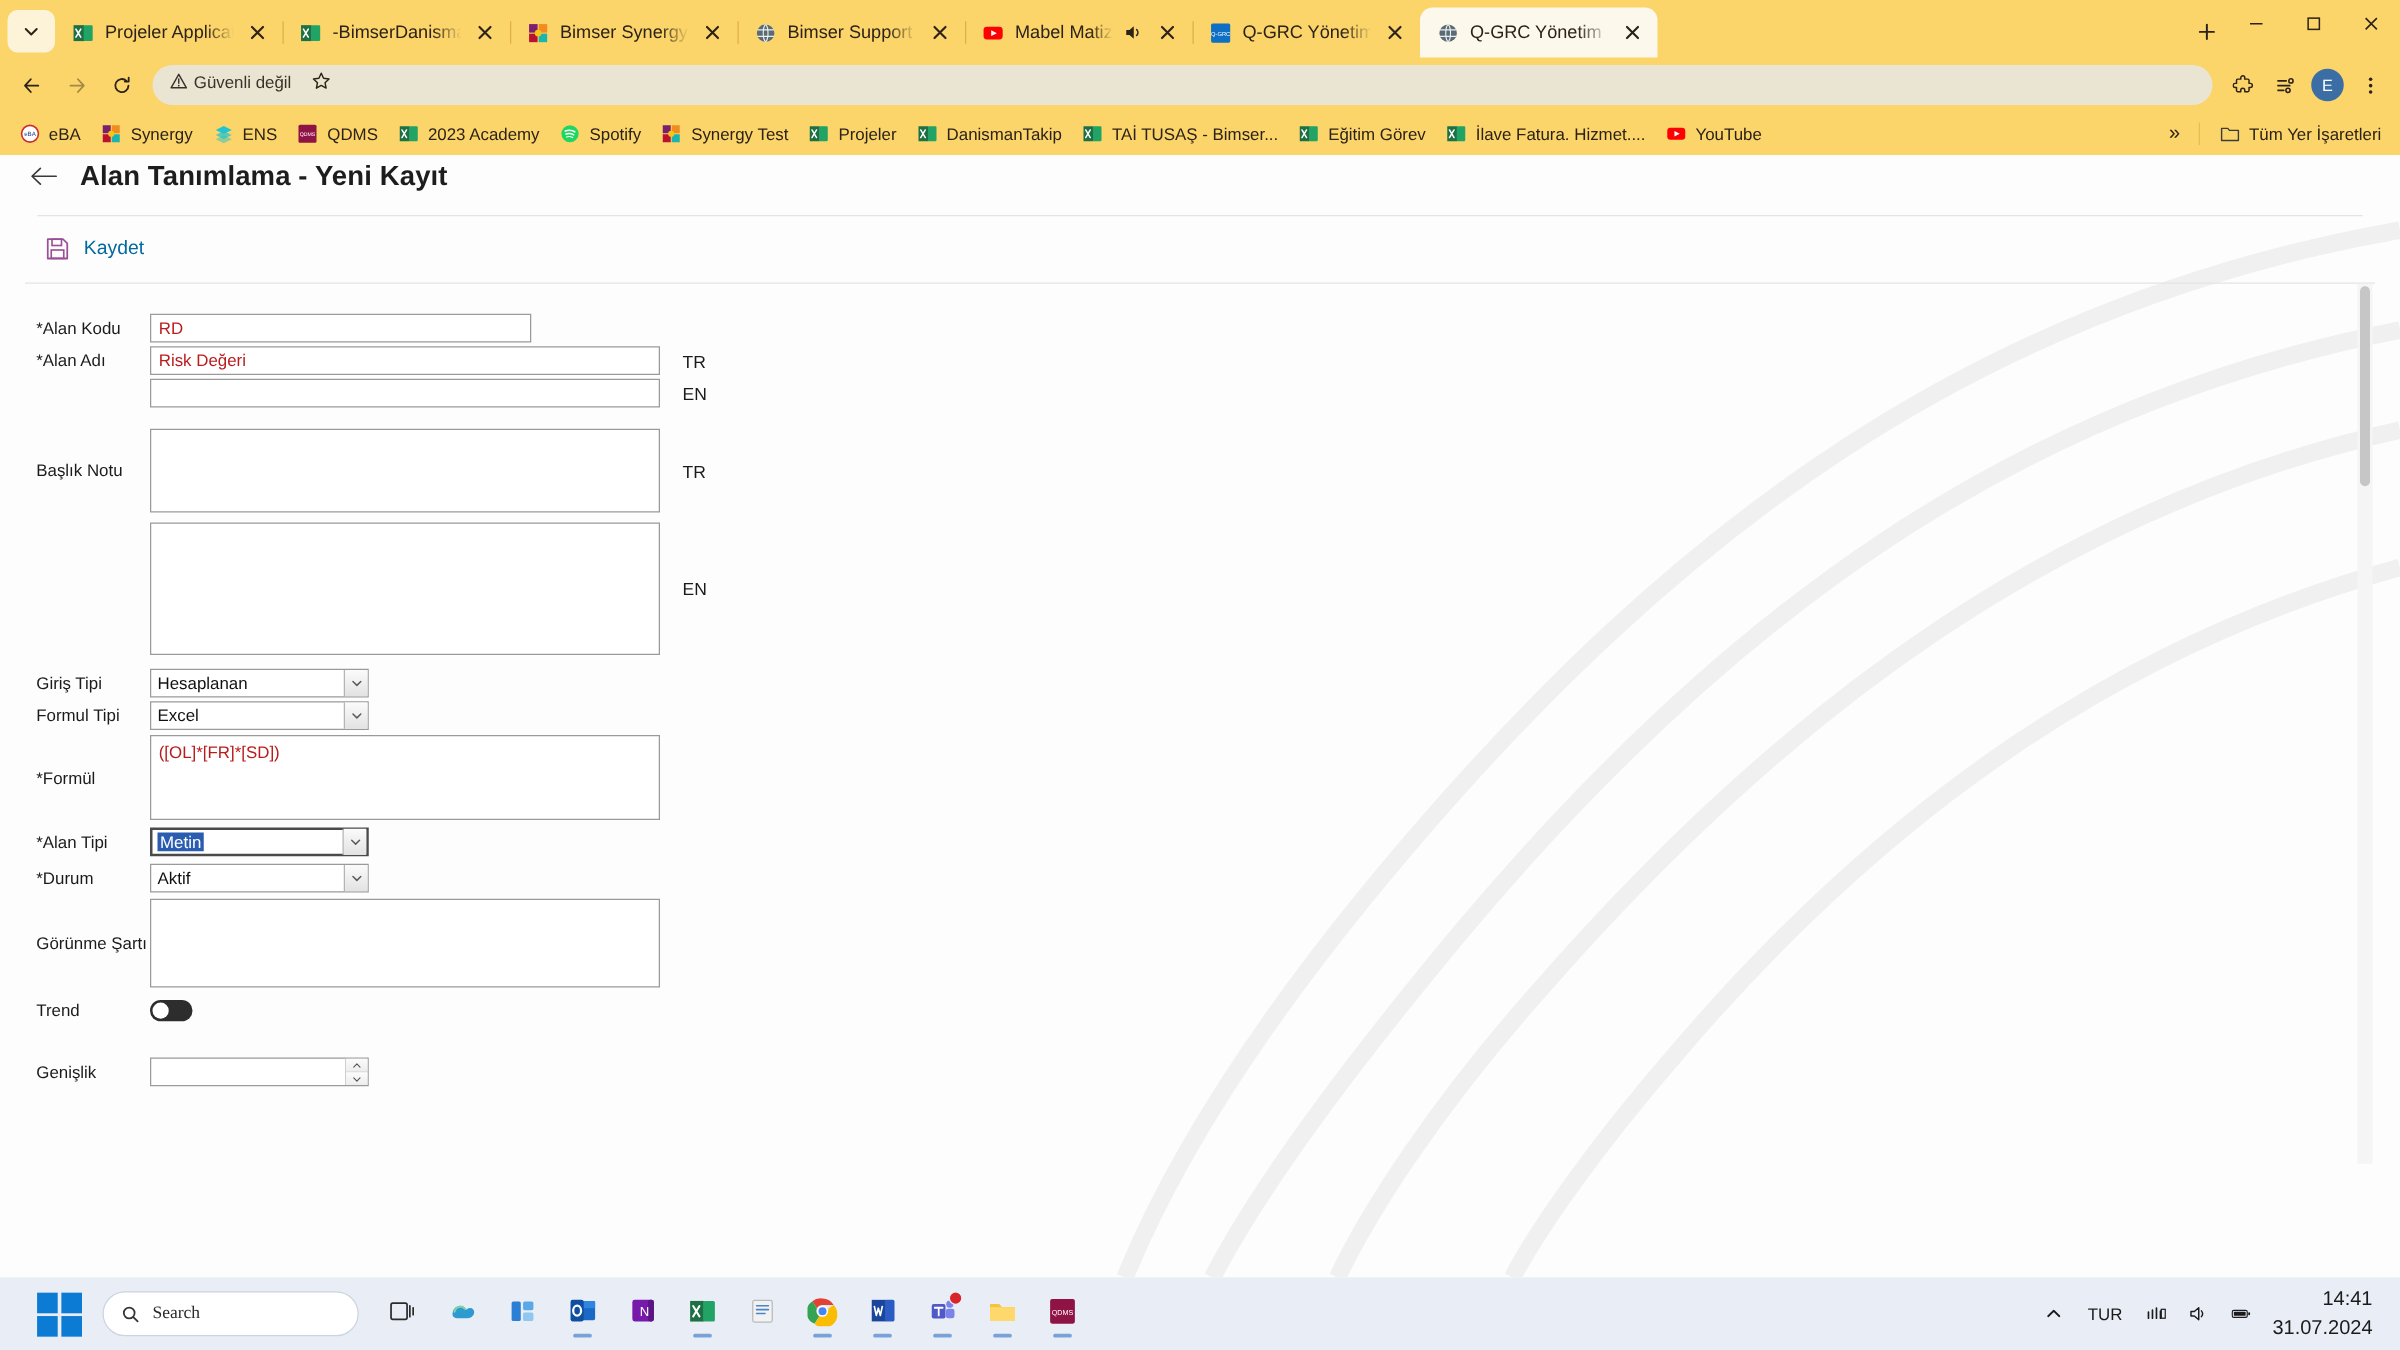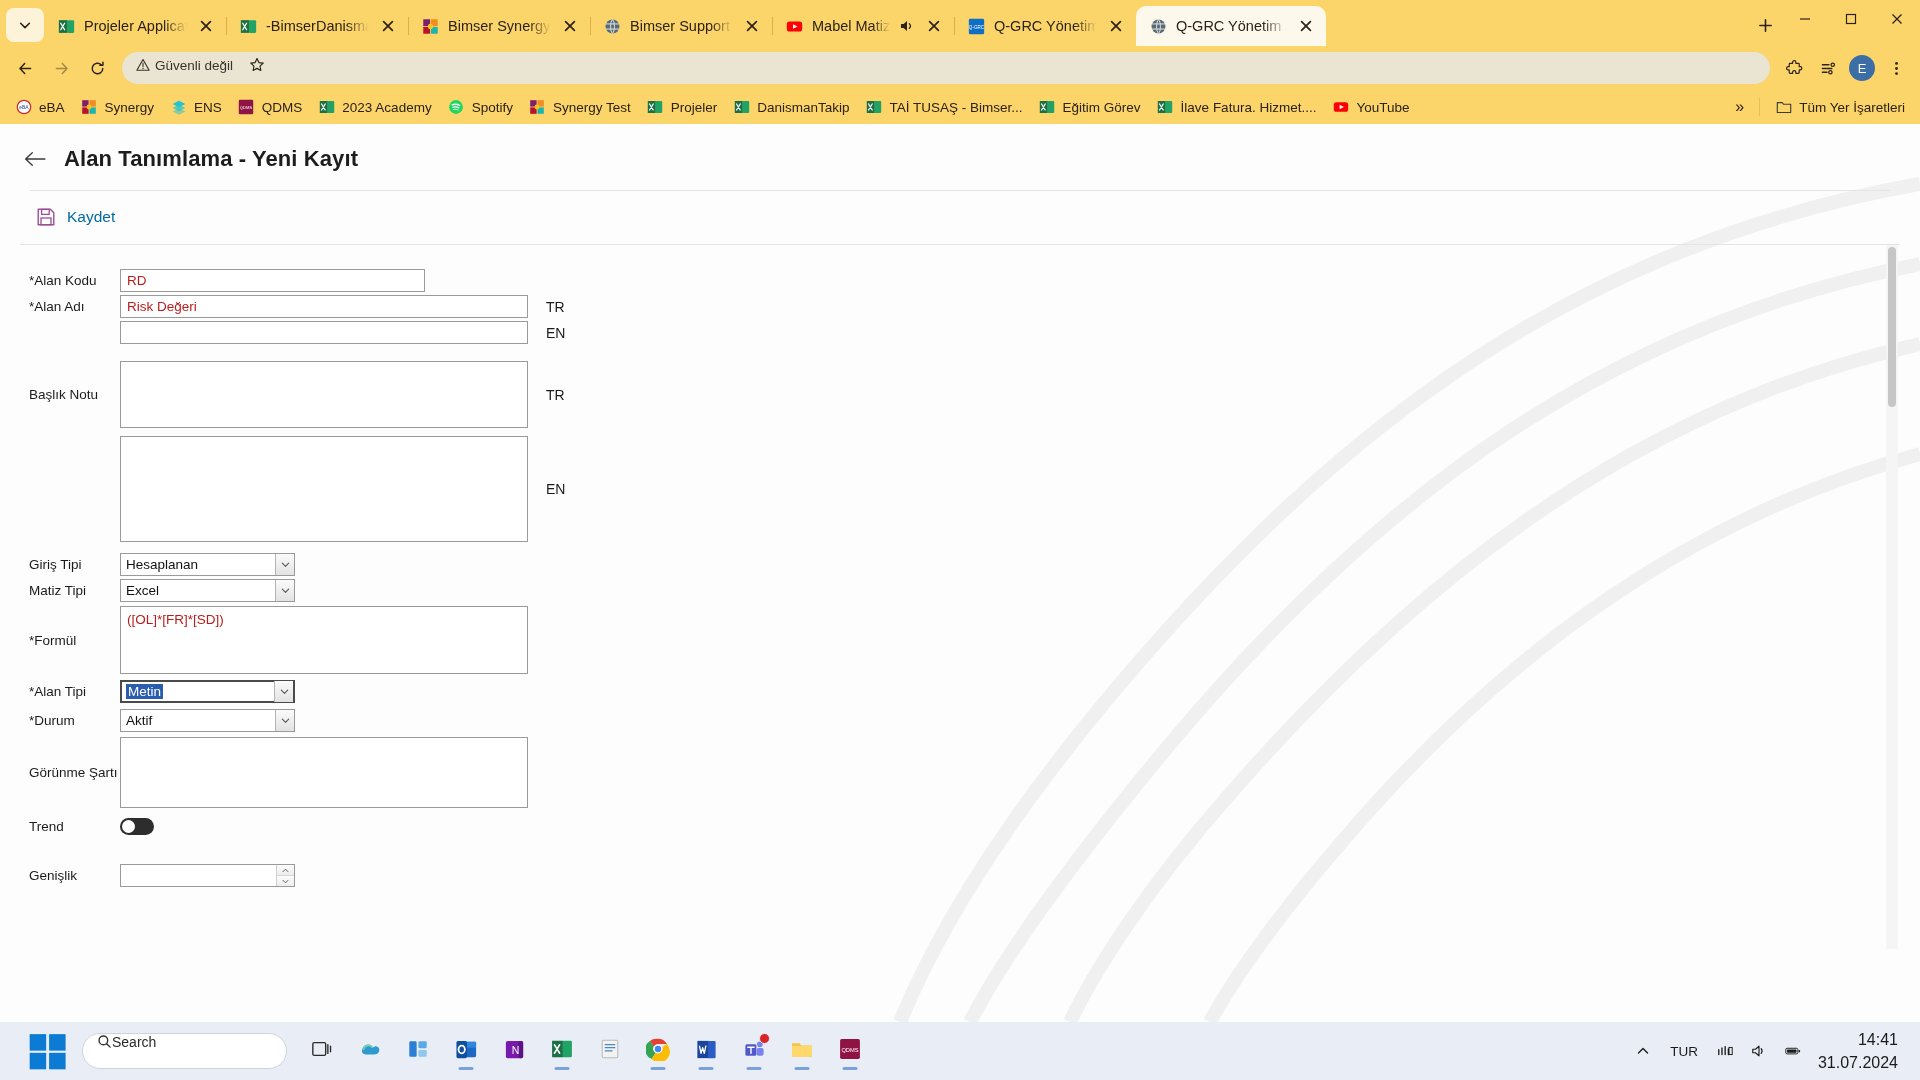--- a/index.html
+++ b/index.html
@@ -77,21 +77,21 @@
   .bm-sep { width: 1px; height: 18px; background: #e8bd55; margin: 0 6px; }
 
   
   .viewport { position: absolute; left: 0; top: 124px; width: 1920px; height: 898px; background: #fff; overflow: hidden; }
   .pagebg {
     position: absolute; inset: 0;
     background: #fdfdfd;
   }
   .pagebg svg { position: absolute; right: 0; top: 0; }
 
-  .pghead { position: relative; padding: 22px 0 0 22px; display: flex; align-items: center; gap: 16px; }
+  .pghead { position: relative; padding: 4px 0 0 22px; display: flex; align-items: center; gap: 16px; }
   .backarrow { width: 26px; height: 26px; display: flex; align-items: center; justify-content: center; cursor: pointer; }
   .backarrow svg { width: 22px; height: 18px; }
   .pgtitle { font-size: 22px; font-weight: bold; color: #1d1d1d; letter-spacing: .1px; }
   .hr { height: 1px; background: #e4e4e4; margin: 18px 30px 0 30px; position: relative; }
   .toolrow { position: relative; padding: 13px 0 0 32px; display: flex; align-items: center; gap: 9px; }
   .savebtn { display: flex; align-items: center; gap: 11px; cursor: pointer; padding: 3px 4px; }
   .savebtn svg { width: 20px; height: 20px; }
   .savebtn span { font-size: 15.5px; color: #0369a1; }
 
   
@@ -135,21 +135,21 @@
 
   .vscroll { position: absolute; right: 2px; top: 0; width: 12px; height: 100%; }
   .vscroll .track { position: absolute; inset: 0; background: #f5f5f5; }
   .vscroll .thumb { position: absolute; left: 2px; top: 2px; width: 8px; height: 160px; background: #c6c6c6; border-radius: 4px; cursor: pointer; }
 
   
   .taskbar { position: absolute; left: 0; top: 1022px; width: 1920px; height: 58px; background: #e9eef6; display: flex; align-items: center; }
   .tbleft { width: 26px; flex: 0 0 auto; }
   .startbtn { width: 44px; height: 44px; display: flex; align-items: center; justify-content: center; cursor: pointer; flex:0 0 auto;}
   .searchbox { width: 205px; height: 36px; border-radius: 18px; background: #fff; border: 1px solid #ccd4e0;
-    display: flex; align-items: flex-start; gap: 0; padding: 0 14px; margin-left: 12px; cursor: text; flex:0 0 auto;}
+    display: flex; align-items: center; gap: 10px; padding: 0 14px; margin-left: 12px; cursor: text; flex:0 0 auto;font-family:Liberation Serif, serif;}
   .searchbox svg { width: 15px; height: 15px; flex:0 0 auto;}
   .searchbox span { font-size: 14px; color: #2a2a2a; }
   .tbapps { display: flex; align-items: center; gap: 6px; margin-left: 14px; }
   .tbapp { width: 42px; height: 44px; display: flex; align-items: center; justify-content: center; position: relative; cursor: pointer; border-radius: 5px; }
   .tbapp .dot { position: absolute; bottom: 3px; left: 50%; transform: translateX(-50%); width: 15px; height: 3px; border-radius: 2px; background: #7aa2d8; }
   .tbapp .badge { position: absolute; top: 4px; right: 5px; width: 11px; height: 11px; border-radius: 50%; background: #d8252a; border: 1.5px solid #e9eef6; }
   .tray { margin-left: auto; display: flex; align-items: center; gap: 4px; padding-right: 14px; }
   .trayitem { display: flex; align-items: center; justify-content: center; padding: 6px 7px; border-radius: 5px; cursor: pointer; }
   .trayitem svg { width: 16px; height: 16px; }
   .traylang { font-size: 13.5px; color: #1b1b1b; padding: 6px 8px; cursor: pointer; }
@@ -597,21 +597,21 @@
               <span class="arrow">
                 <svg viewBox="0 0 10 10">
                     <path d="M1.5 3.5L5 7l3.5-3.5" fill="none" stroke="#5a5a5a" stroke-width="1.3" stroke-linecap="round" stroke-linejoin="round"></path>
                   </svg>
               </span>
             </div>
           </div>
         </div>
 
         <div class="frow">
-          <div class="flabel">Matiz Tipi</div>
+          <div class="flabel">Formul Tipi</div>
           <div class="fctl">
             <div class="selbox">
               <span class="selval">Excel</span>
               <span class="arrow">
                 <svg viewBox="0 0 10 10">
                     <path d="M1.5 3.5L5 7l3.5-3.5" fill="none" stroke="#5a5a5a" stroke-width="1.3" stroke-linecap="round" stroke-linejoin="round"></path>
                   </svg>
               </span>
             </div>
           </div>

